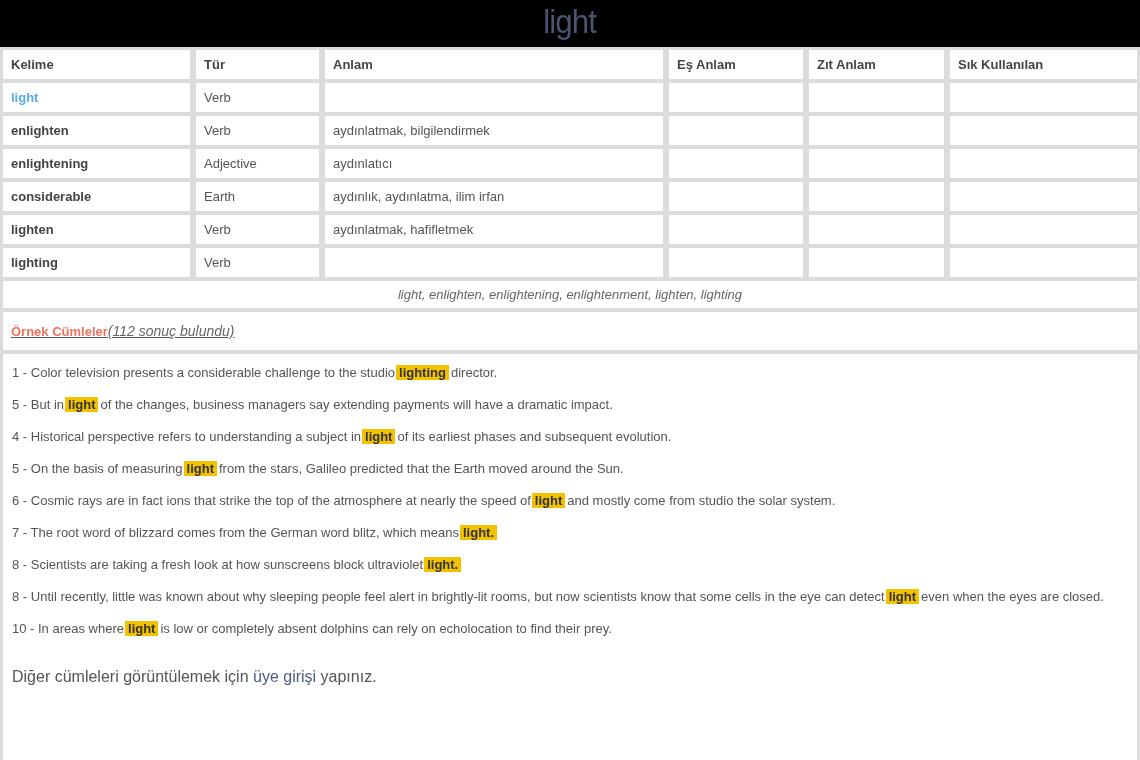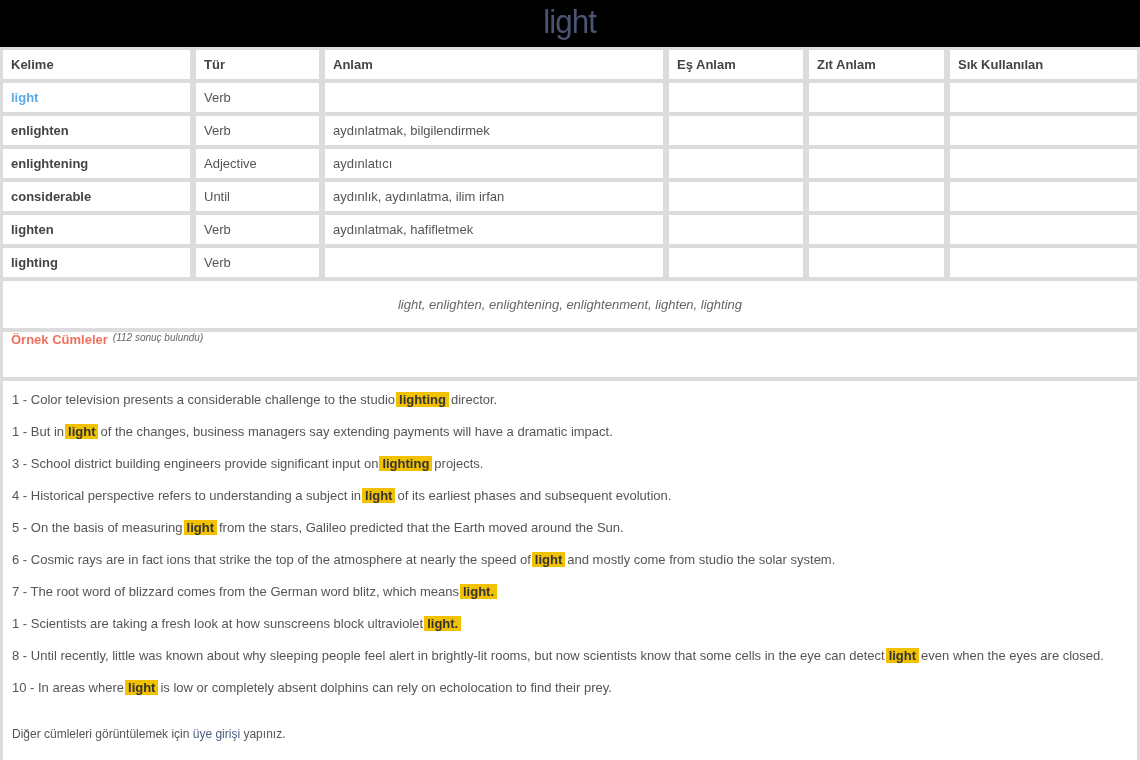--- a/index.html
+++ b/index.html
@@ -9,28 +9,28 @@
   .header h1 { font-family: "Liberation Sans", sans-serif; font-size: 34px; font-weight: normal; color: #4b5470; letter-spacing: -1px; line-height: 1; margin-top: -6px; transform: scaleX(0.92); }
   .wrap { background: #dcdcdc; padding: 3px 14px 0 3px; }
   table.words { border-collapse: separate; border-spacing: 0; width: 1134px; table-layout: fixed; }
   table.words td, table.words th { background: #fff; height: 33px; padding: 0 8px; text-align: left; vertical-align: middle; font-size: 13px; border-right: 6px solid #dcdcdc; border-bottom: 4px solid #dcdcdc; white-space: nowrap; overflow: hidden; }
   table.words tr td:last-child, table.words tr th:last-child { border-right: none; }
   table.words th { font-weight: bold; color: #444; }
   td.word { font-weight: bold; color: #444; }
   td.word.active { color: #5aacea; }
   td.type, td.meaning { color: #555; }
   .box { background: #fff; margin-bottom: 4px; width: 1134px; }
-  .family { height: 47px; display: flex; align-items: center; justify-content: center; font-style: italic; color: #666; font-size: 13px; }
-  .examples-title { height: 45px; display: flex; align-items: flex-start; padding-left: 8px; }
+  .family { height: 27px; display: flex; align-items: center; justify-content: center; font-style: italic; color: #666; font-size: 13px; }
+  .examples-title { height: 38px; display: flex; align-items: center; padding-left: 8px; text-decoration: underline; }
   .examples-title .t { color: #f0705e; font-weight: bold; font-size: 13px; }
-  .examples-title .c { color: #666; font-style: italic; font-size: 10px; margin-left: 5px; }
+  .examples-title .c { color: #666; font-style: italic; font-size: 14px; }
   .sentences { padding: 10px 8px 8px 9px; height: 477px; }
   .sentence { height: 32px; line-height: 18px; font-size: 13px; color: #555; padding-top: 0; }
   .hl { background: #f2c200; color: #333; font-weight: bold; padding: 0 3px; margin: 0 2px 0 1px; }
-  .more { margin-top: 16px; color: #555; font-size: 12px; }
+  .more { margin-top: 16px; color: #555; font-size: 16px; }
   .more a { color: #4b5c80; text-decoration: none; }
 </style>
 </head>
 <body>
 
 <div class="header">
   <h1>light</h1>
 </div>
 
 <div class="wrap">
@@ -73,21 +73,21 @@
       <tr>
         <td class="word">enlightening</td>
         <td class="type">Adjective</td>
         <td class="meaning">aydınlatıcı</td>
         <td></td>
         <td></td>
         <td></td>
       </tr>
       <tr>
         <td class="word">considerable</td>
-        <td class="type">Until</td>
+        <td class="type">Earth</td>
         <td class="meaning">aydınlık, aydınlatma, ilim irfan</td>
         <td></td>
         <td></td>
         <td></td>
       </tr>
       <tr>
         <td class="word">lighten</td>
         <td class="type">Verb</td>
         <td class="meaning">aydınlatmak, hafifletmek</td>
         <td></td>
@@ -109,25 +109,24 @@
     <span>light, enlighten, enlightening, enlightenment, lighten, lighting</span>
   </div>
 
   <div class="box examples-title">
     <span class="t">Örnek Cümleler</span>
     <span class="c">(112 sonuç bulundu)</span>
   </div>
 
   <div class="box sentences">
     <div class="sentence"><span>1 - Color television presents a considerable challenge to the studio</span><span class="hl">lighting</span><span>director.</span></div>
-    <div class="sentence"><span>1 - But in</span><span class="hl">light</span><span>of the changes, business managers say extending payments will have a dramatic impact.</span></div>
-    <div class="sentence"><span>3 - School district building engineers provide significant input on</span><span class="hl">lighting</span><span>projects.</span></div>
+    <div class="sentence"><span>5 - But in</span><span class="hl">light</span><span>of the changes, business managers say extending payments will have a dramatic impact.</span></div>
     <div class="sentence"><span>4 - Historical perspective refers to understanding a subject in</span><span class="hl">light</span><span>of its earliest phases and subsequent evolution.</span></div>
     <div class="sentence"><span>5 - On the basis of measuring</span><span class="hl">light</span><span>from the stars, Galileo predicted that the Earth moved around the Sun.</span></div>
     <div class="sentence"><span>6 - Cosmic rays are in fact ions that strike the top of the atmosphere at nearly the speed of</span><span class="hl">light</span><span>and mostly come from studio the solar system.</span></div>
     <div class="sentence"><span>7 - The root word of blizzard comes from the German word blitz, which means</span><span class="hl">light.</span><span></span></div>
-    <div class="sentence"><span>1 - Scientists are taking a fresh look at how sunscreens block ultraviolet</span><span class="hl">light.</span><span></span></div>
+    <div class="sentence"><span>8 - Scientists are taking a fresh look at how sunscreens block ultraviolet</span><span class="hl">light.</span><span></span></div>
     <div class="sentence"><span>8 - Until recently, little was known about why sleeping people feel alert in brightly-lit rooms, but now scientists know that some cells in the eye can detect</span><span class="hl">light</span><span>even when the eyes are closed.</span></div>
     <div class="sentence"><span>10 - In areas where</span><span class="hl">light</span><span>is low or completely absent dolphins can rely on echolocation to find their prey.</span></div>
 
     <div class="more"><span>Diğer cümleleri görüntülemek için </span><a>üye girişi</a><span> yapınız.</span></div>
   </div>
 </div>
 
 </body></html>

